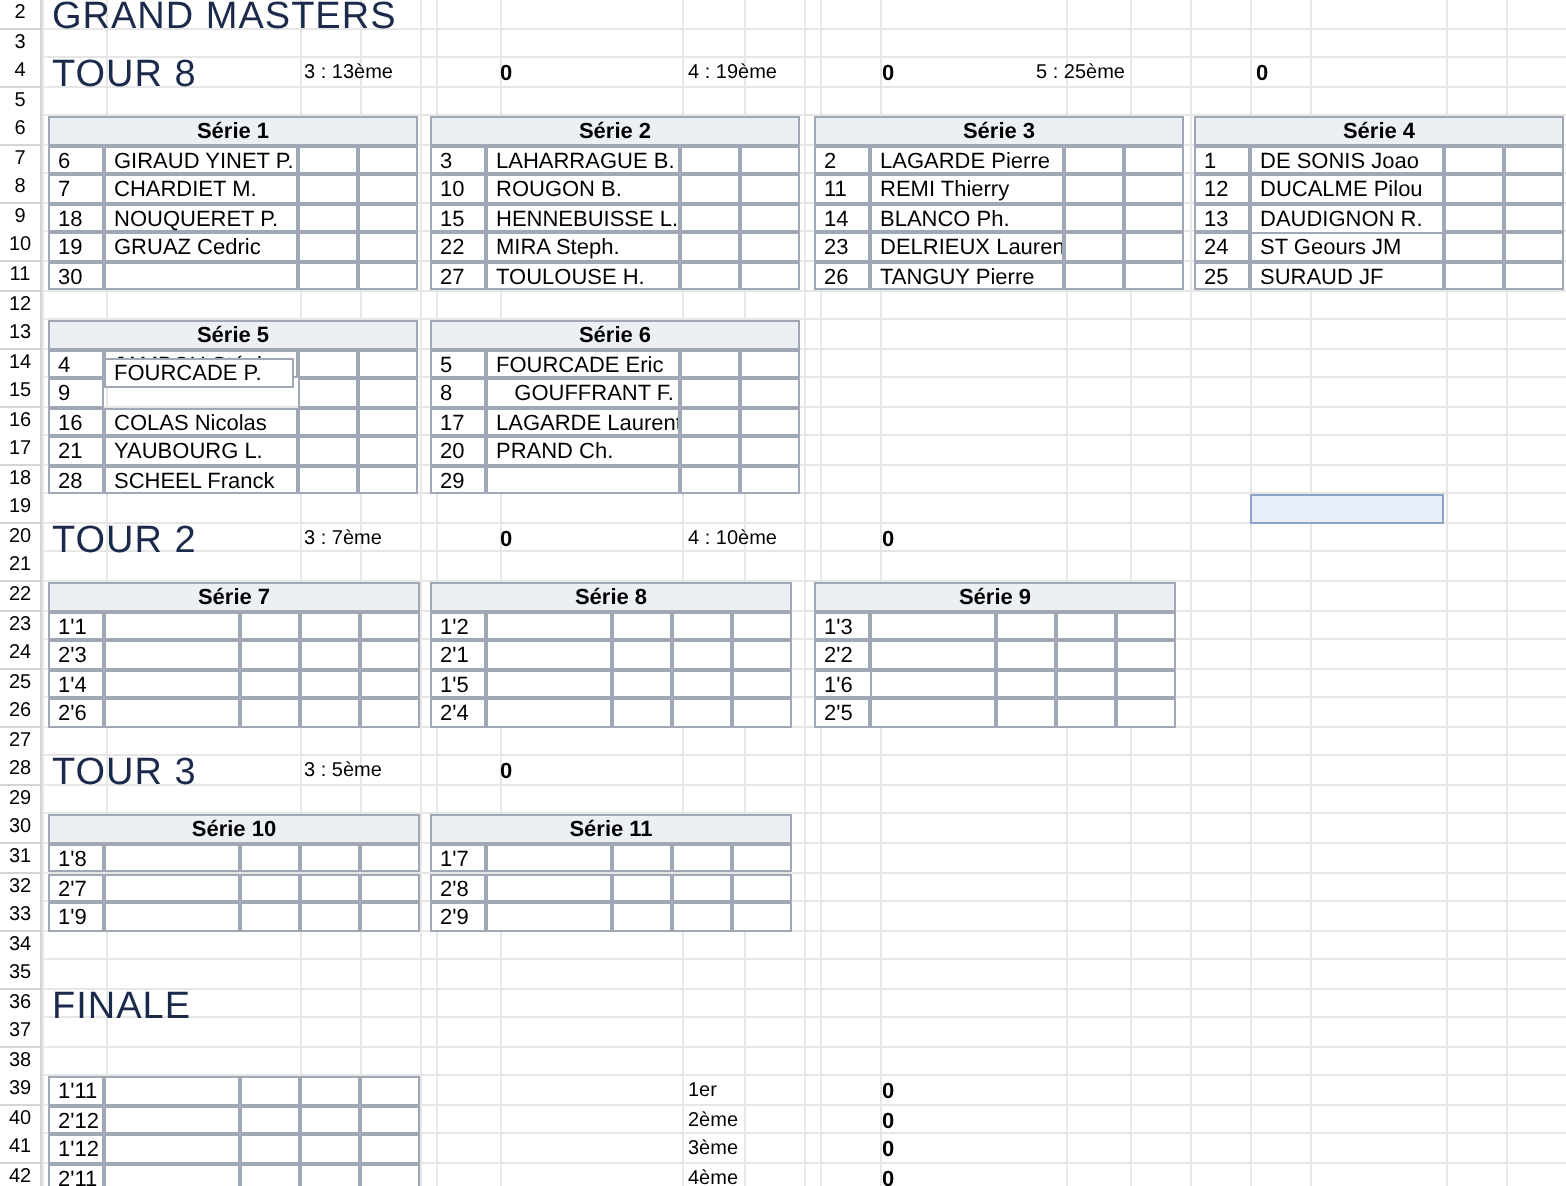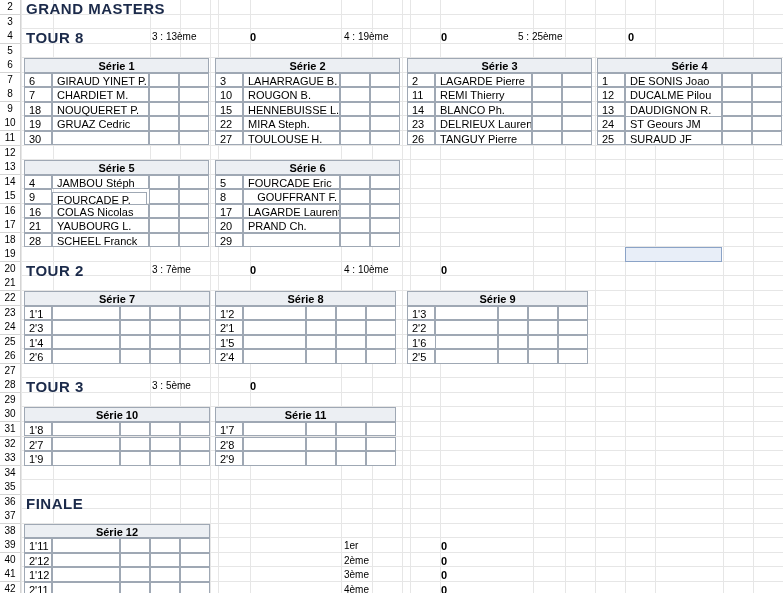--- a/index.html
+++ b/index.html
@@ -55,22 +55,22 @@
     border: 1px solid #9fa8b4;
     background: #eceff3;
     font-size: 11px;
     font-weight: bold;
     text-align: center;
     line-height: 14px;
     color: #000;
   }
   .titlebig {
     position: absolute;
-    font-size: 15px;
-    font-weight: bold;
+    font-size: 19px;
+    font-weight: normal;
     color: #1b2a4a;
     letter-spacing: 0.5px;
     line-height: 16px;
     font-family: "Liberation Sans", sans-serif;
   }
   .small {
     position: absolute;
     font-size: 10px;
     color: #000;
     line-height: 14px;
@@ -376,21 +376,21 @@
       <div class="cell" style="left: 2px; top: 0px; width: 24px; position: absolute;">4</div>
     </div>
     <div class="bx" style="left: 52px; top: 174.6px; width: 97px; height: 14.55px;">
       <div class="cell" style="left: 2px; top: 0px; width: 93px; position: absolute;">JAMBOU Stéph</div>
     </div>
     <div class="bx" style="left: 149px; top: 174.6px; width: 30px; height: 14.55px;"></div>
     <div class="bx" style="left: 179px; top: 174.6px; width: 30px; height: 14.55px;"></div>
     <div class="bx" style="left: 24px; top: 189.15px; width: 28px; height: 14.55px;">
       <div class="cell" style="left: 2px; top: 0px; width: 24px; position: absolute;">9</div>
     </div>
-    <div class="bx" style="left: 52px; top: 192px; width: 95px; height: 14.55px; padding-left: 24px;">
+    <div class="bx" style="left: 52px; top: 179px; width: 95px; height: 14.55px; padding-left: 24px;">
       <div class="cell" style="left: 2px; top: 0px; width: 93px; position: absolute;">FOURCADE P.</div>
     </div>
     <div class="bx" style="left: 149px; top: 189.15px; width: 30px; height: 14.55px;"></div>
     <div class="bx" style="left: 179px; top: 189.15px; width: 30px; height: 14.55px;"></div>
     <div class="bx" style="left: 24px; top: 203.7px; width: 28px; height: 14.55px;">
       <div class="cell" style="left: 2px; top: 0px; width: 24px; position: absolute;">16</div>
     </div>
     <div class="bx" style="left: 52px; top: 203.7px; width: 97px; height: 14.55px;">
       <div class="cell" style="left: 2px; top: 0px; width: 93px; position: absolute;">COLAS Nicolas</div>
     </div>
@@ -623,21 +623,20 @@
     <div class="bx" style="left: 215px; top: 451.05px; width: 28px; height: 14.55px;">
       <div class="cell" style="left: 2px; top: 0px; width: 24px; position: absolute;">2'9</div>
     </div>
     <div class="bx" style="left: 243px; top: 451.05px; width: 63px; height: 14.55px;">
       <div class="cell" style="left: 2px; top: 0px; width: 59px; position: absolute;"></div>
     </div>
     <div class="bx" style="left: 306px; top: 451.05px; width: 30px; height: 14.55px;"></div>
     <div class="bx" style="left: 336px; top: 451.05px; width: 30px; height: 14.55px;"></div>
     <div class="bx" style="left: 366px; top: 451.05px; width: 30px; height: 14.55px;"></div>
     <div class="titlebig" style="left: 26px; top: 495.7px;">FINALE</div>
-    <div class="serie-head" style="left: 24px; top: 523.8px; width: 186px; height: 14.55px;">Série 12</div>
     <div class="bx" style="left: 24px; top: 538.35px; width: 28px; height: 14.55px;">
       <div class="cell" style="left: 2px; top: 0px; width: 24px; position: absolute;">1'11</div>
     </div>
     <div class="bx" style="left: 52px; top: 538.35px; width: 68px; height: 14.55px;">
       <div class="cell" style="left: 2px; top: 0px; width: 64px; position: absolute;"></div>
     </div>
     <div class="bx" style="left: 120px; top: 538.35px; width: 30px; height: 14.55px;"></div>
     <div class="bx" style="left: 150px; top: 538.35px; width: 30px; height: 14.55px;"></div>
     <div class="bx" style="left: 180px; top: 538.35px; width: 30px; height: 14.55px;"></div>
     <div class="bx" style="left: 24px; top: 552.9px; width: 28px; height: 14.55px;">

